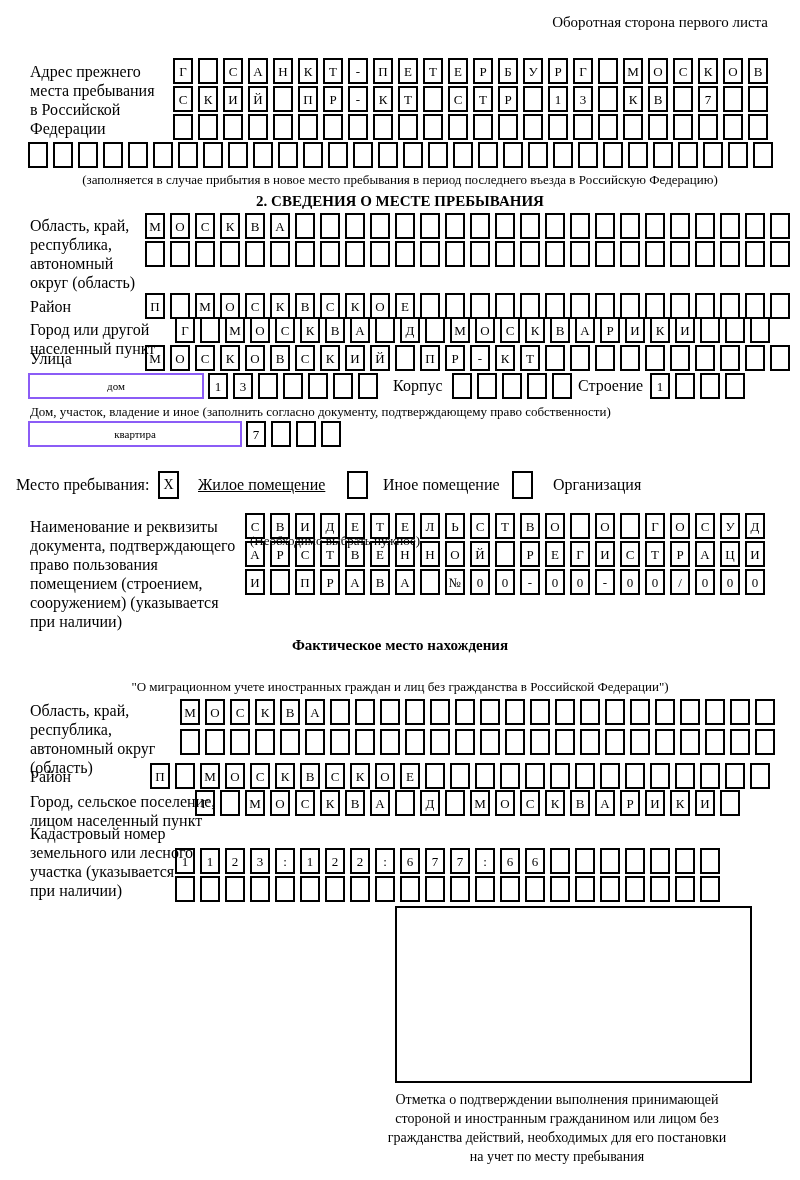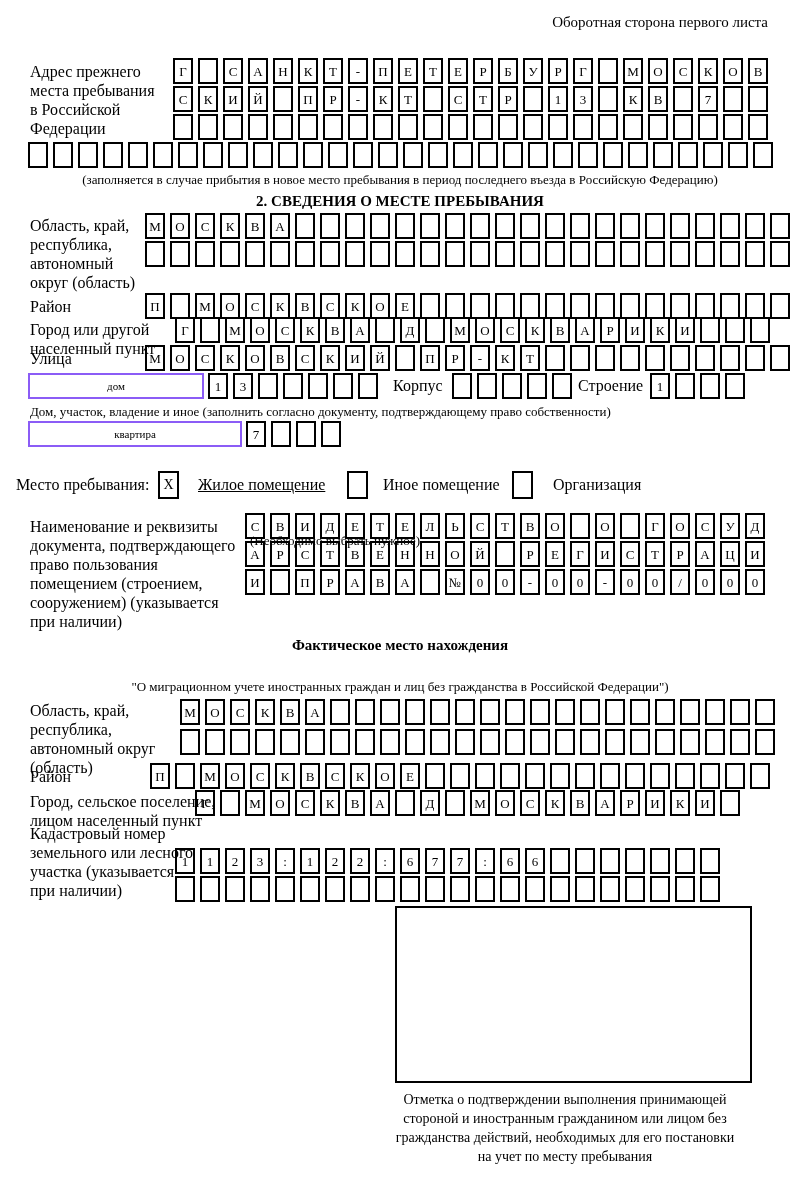--- a/index.html
+++ b/index.html
@@ -595,20 +595,20 @@
       <div class="cell"></div>
       <div class="cell"></div>
       <div class="cell"></div>
       <div class="cell"></div>
       <div class="cell"></div>
       <div class="cell"></div>
       <div class="cell"></div>
     </div>
 
   <div class="abs stampbox" style="left:395px;top:906px;width:353px;height:173px;"></div>
-  <div class="abs stampnote" style="left:330px;top:1090px;width:470px;">
+  <div class="abs stampnote" style="left:322px;top:1090px;width:470px;">
     <div>Отметка о подтверждении выполнения принимающей</div>
     <div>стороной и иностранным гражданином или лицом без</div>
     <div>гражданства действий, необходимых для его постановки</div>
     <div>на учет по месту пребывания</div>
   </div>
 
 </div>
 
 </body></html>

